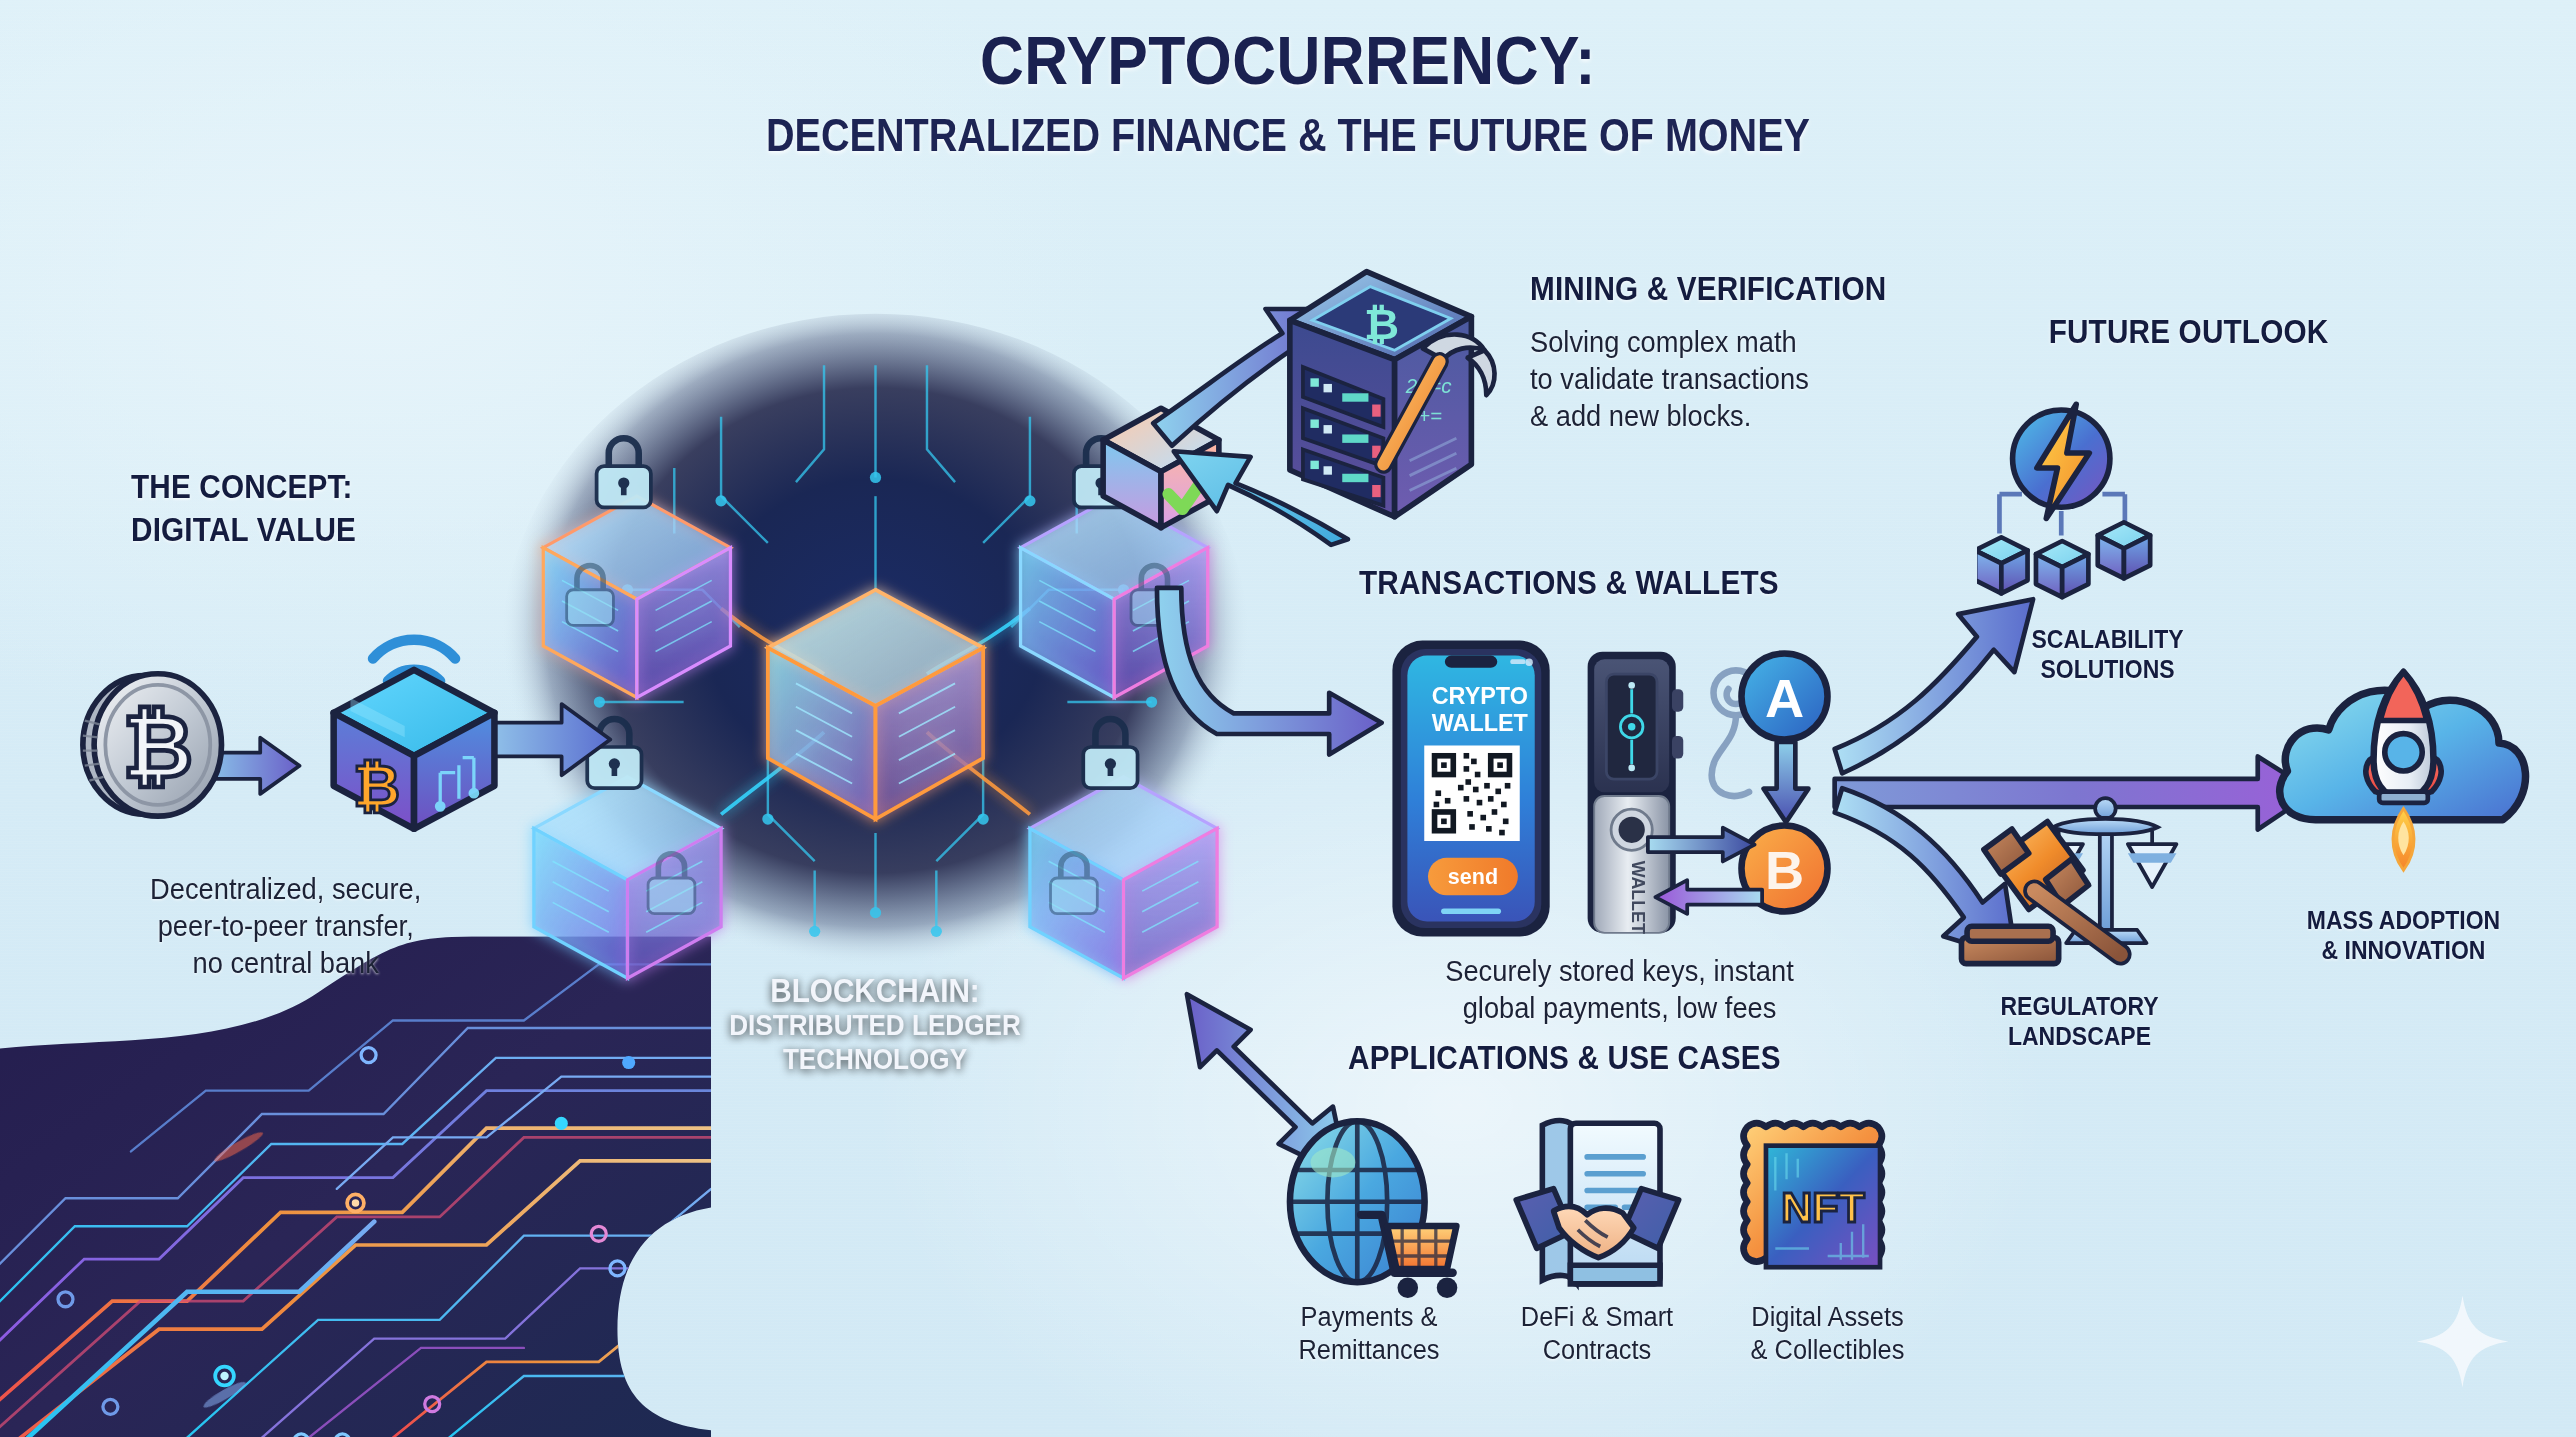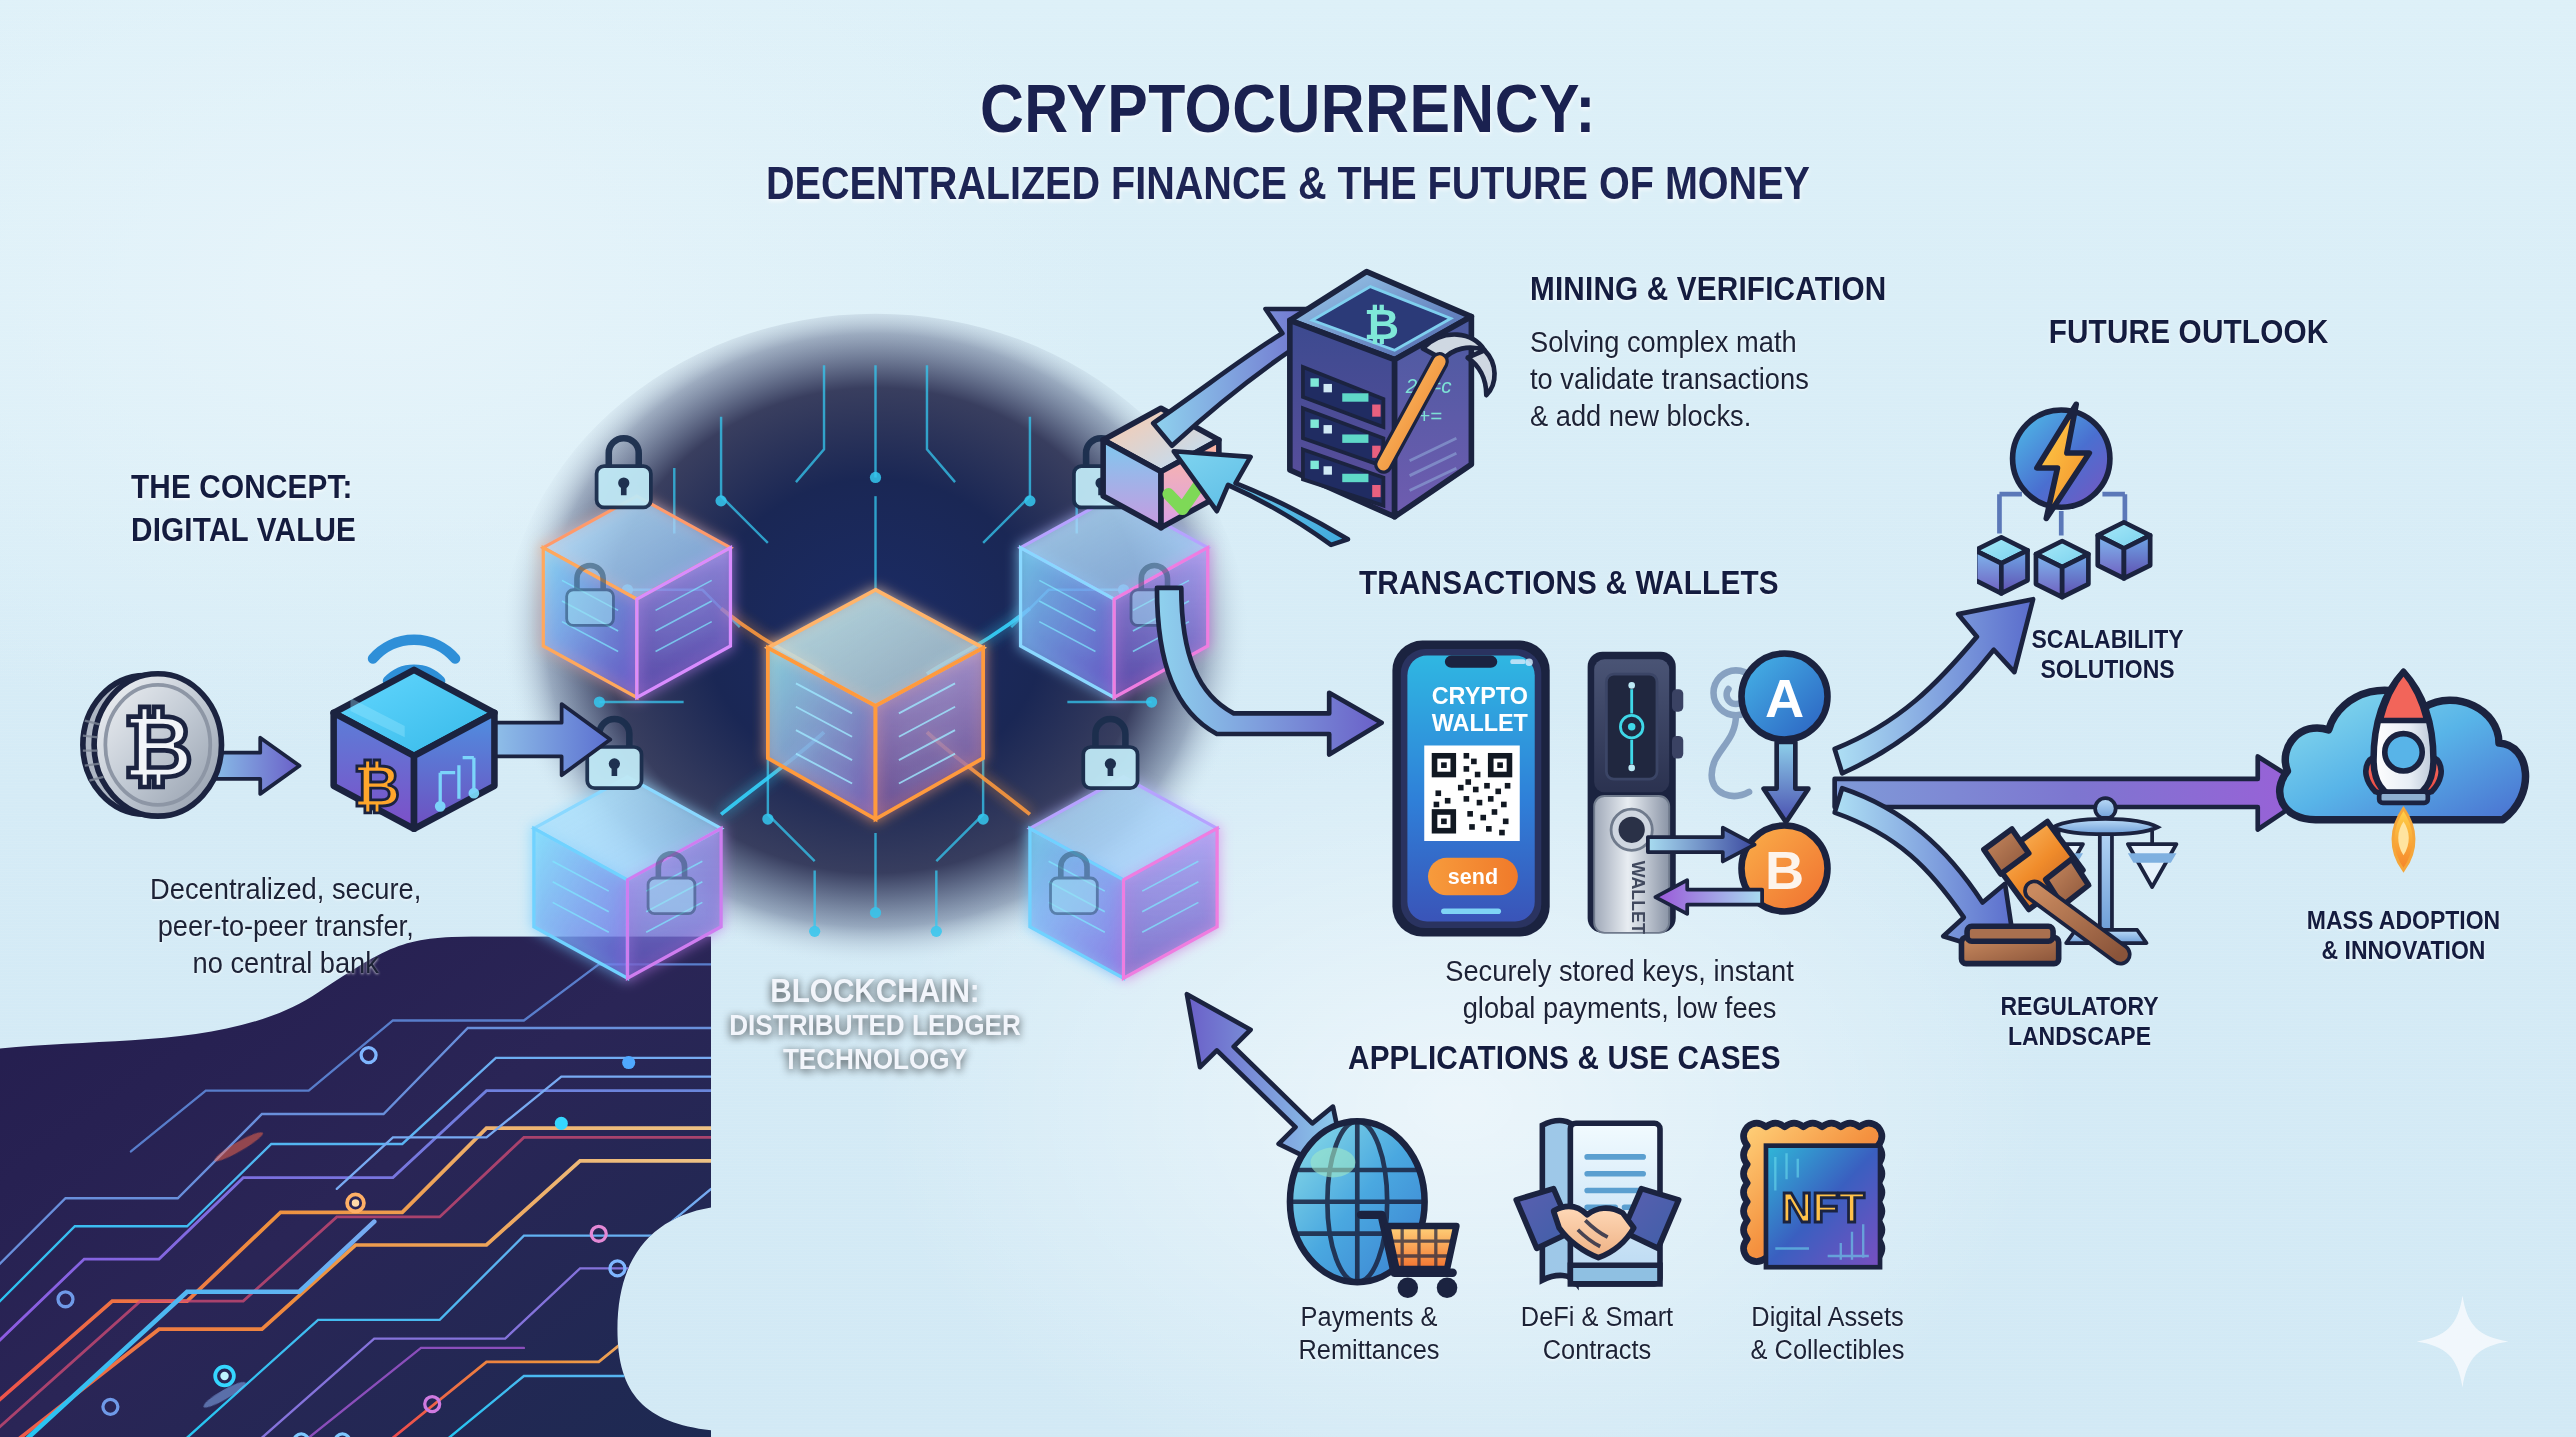--- a/index.html
+++ b/index.html
@@ -20,21 +20,21 @@
   .bg-noise{position:absolute;inset:0;opacity:.2;
     background-image:repeating-linear-gradient(0deg, rgba(255,255,255,.20) 0 0.9px, rgba(0,0,0,0) 0.9px 2.8px);}
 
   
   .circuit-corner{position:absolute;left:0;top:936px;width:711px;height:502px;}
 
   
   .hero{position:absolute;left:487px;top:309px;width:777px;height:730px;}
 
   
-  .title-wrap{position:absolute;left:0;top:26px;width:2576px;text-align:center;margin-top:48px;}
+  .title-wrap{position:absolute;left:0;top:26px;width:2576px;text-align:center;}
   .title-main{
     font-size:69px;font-weight:700;letter-spacing:0.5px;color:#1a2150;
     font-stretch:condensed;transform:scaleX(.88);transform-origin:center;
     line-height:1.0;text-shadow:0 1.9px 4.7px rgba(255,255,255,.9);
     font-family:"Liberation Sans Narrow","Liberation Sans",sans-serif;
   }
   .title-sub{
     font-size:46px;font-weight:700;color:#1d2454;margin-top:13px;
     transform:scaleX(.86);transform-origin:center;
     text-shadow:0 1.9px 4.7px rgba(255,255,255,.9);

